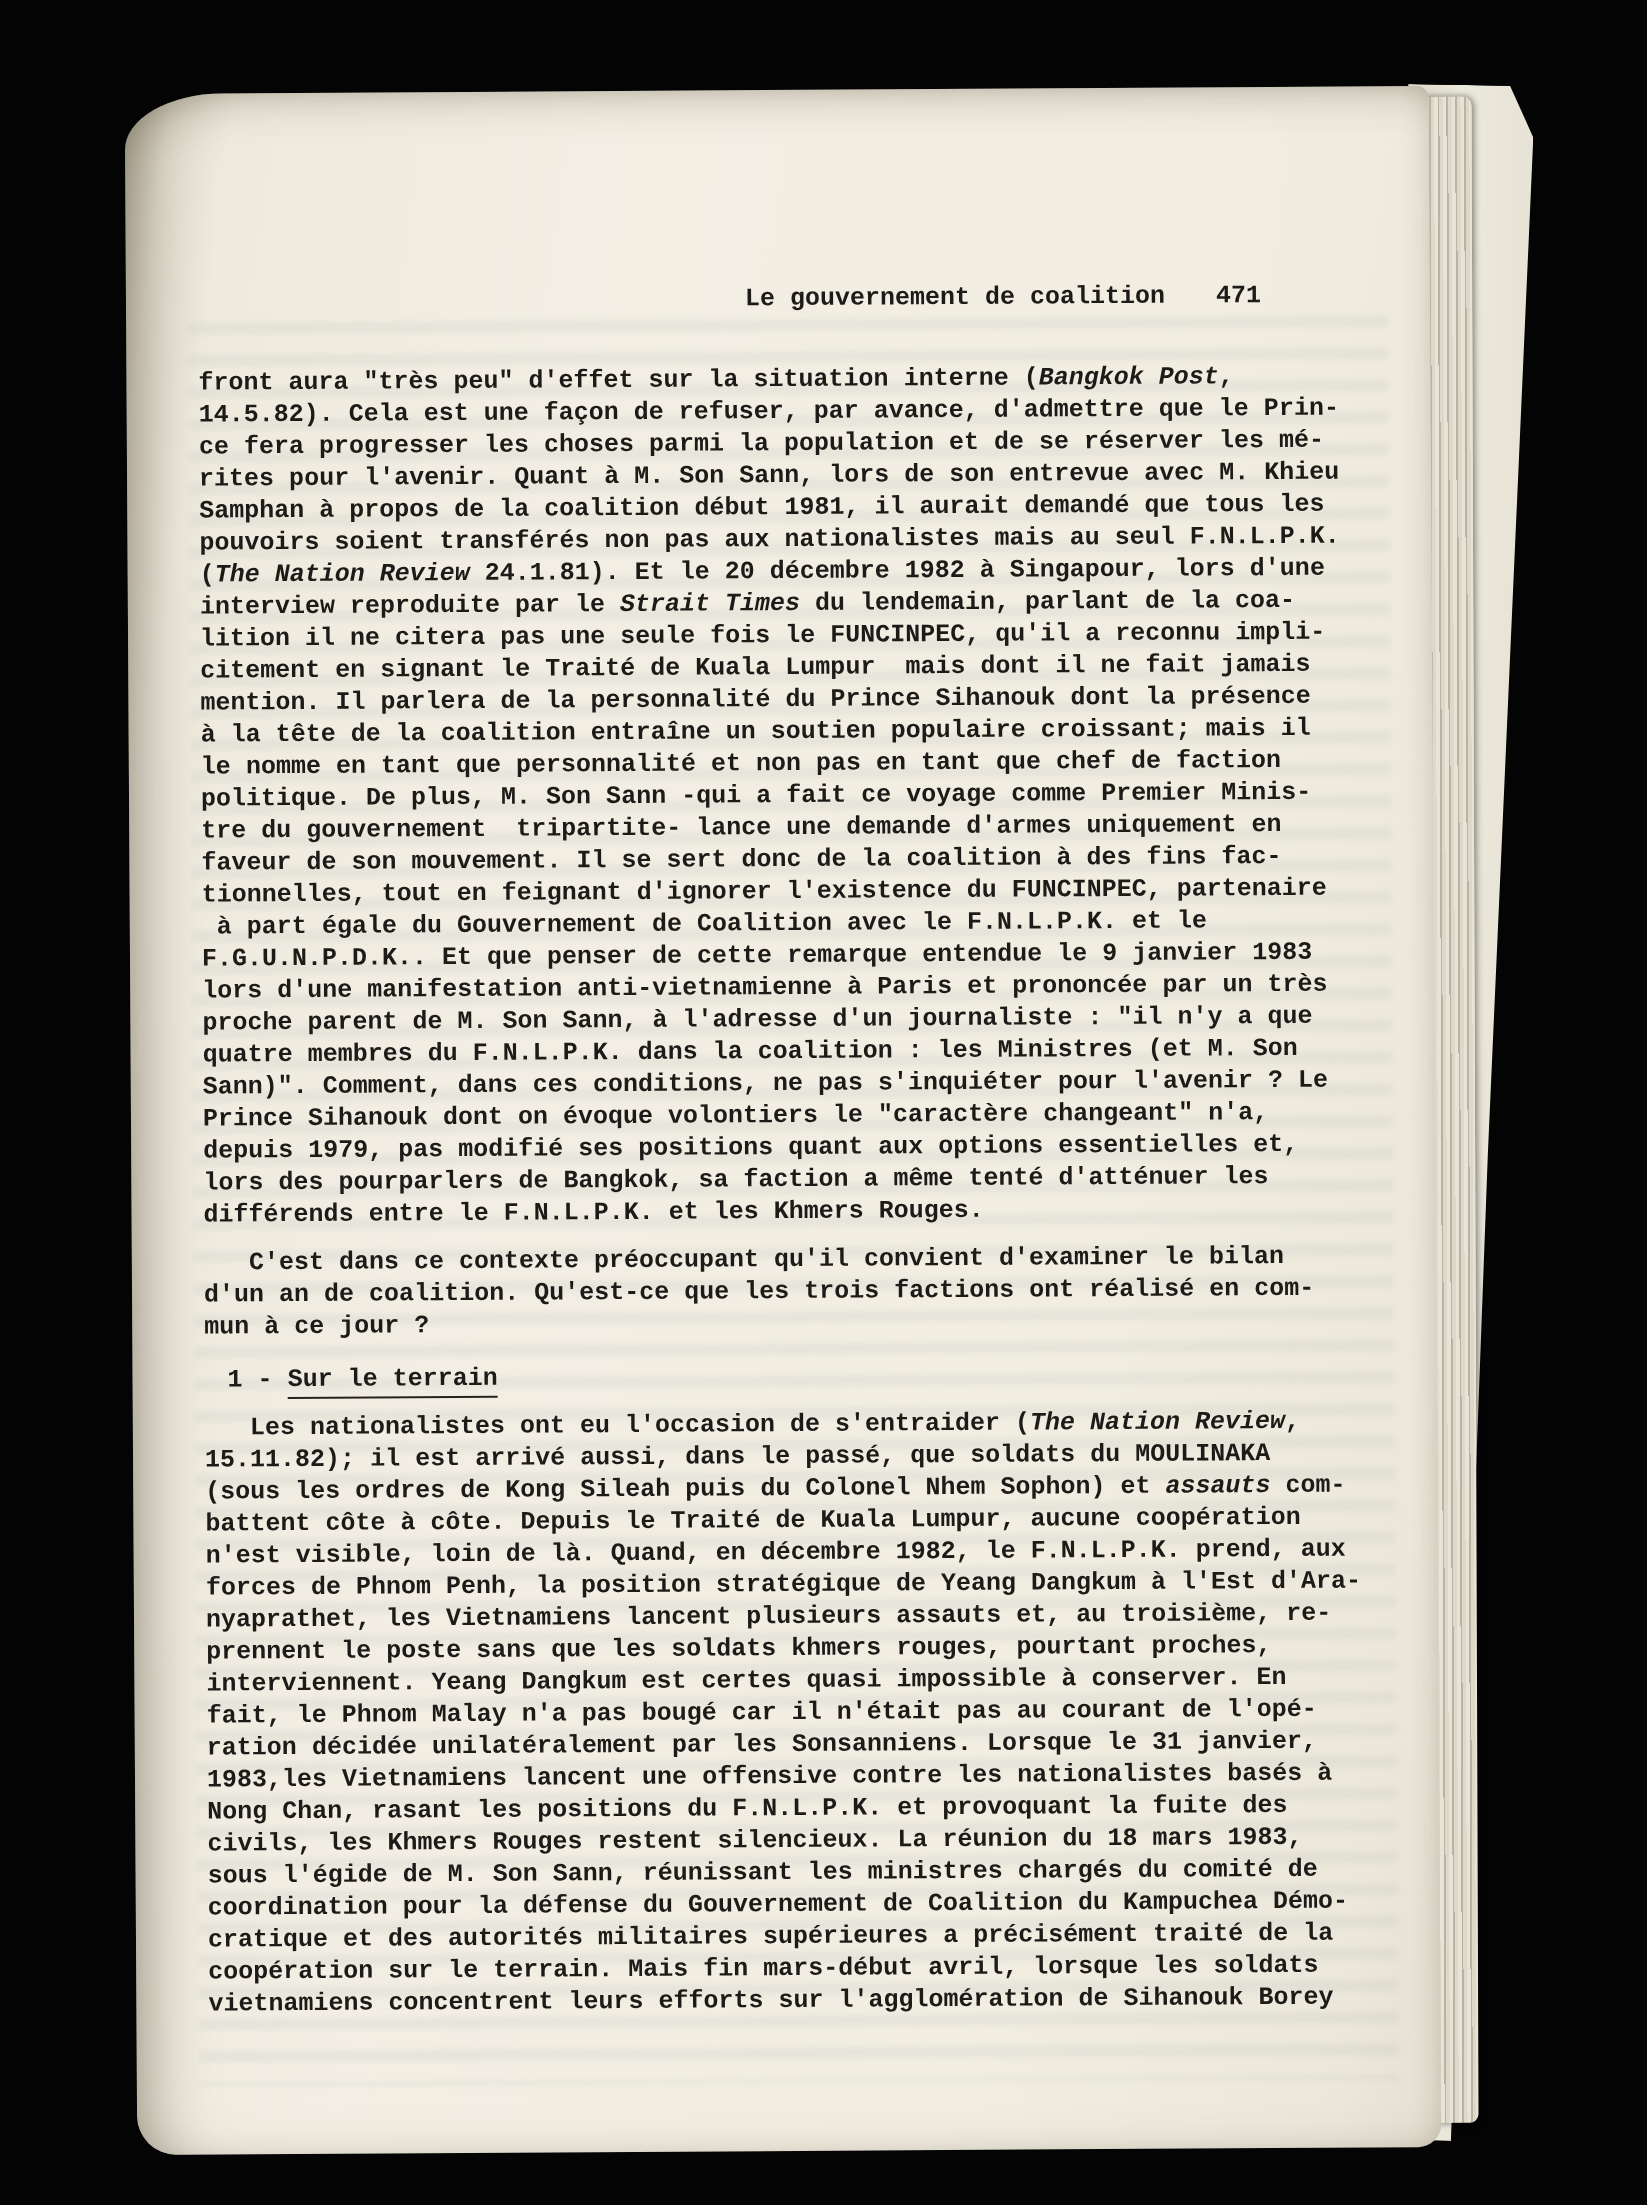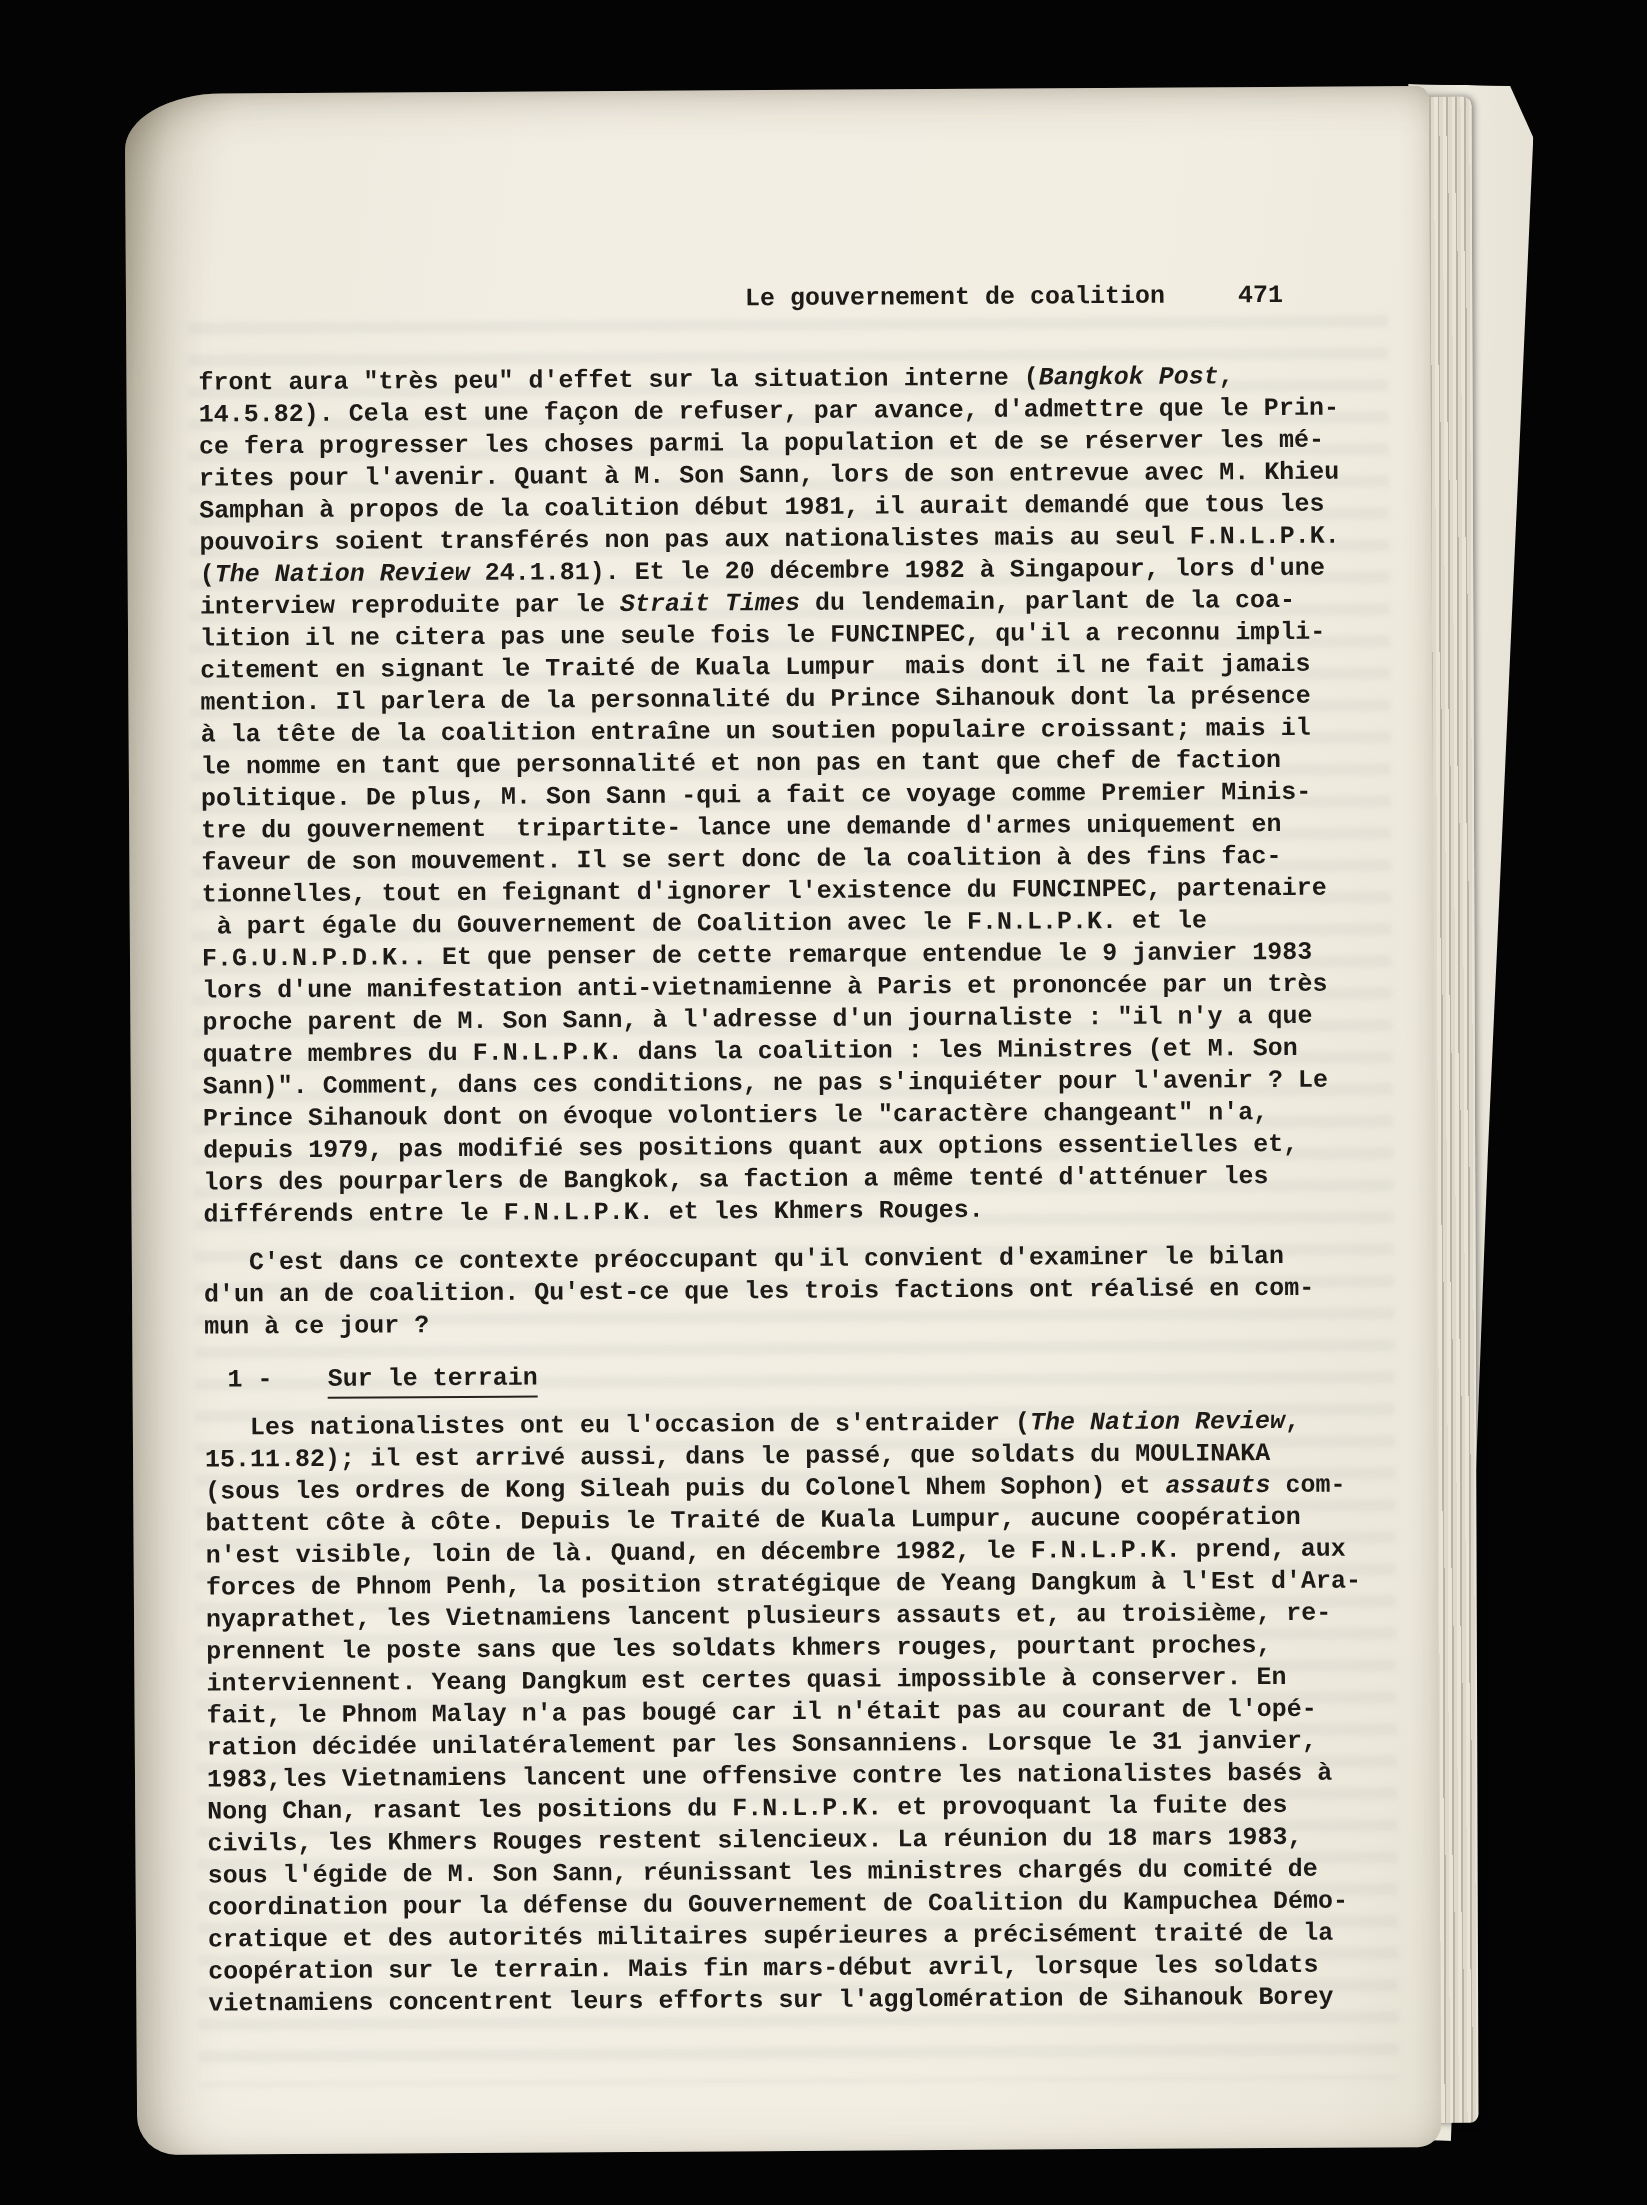--- a/index.html
+++ b/index.html
@@ -75,21 +75,21 @@
     position: absolute;
     left: 619px;
     top: 194px;
     display: flex;
     align-items: baseline;
     font-size: 25px;
     font-weight: bold;
     white-space: pre;
   }
   .running-header .pagenum {
-    margin-left: 73px;
+    margin-left: 51px;
   }
   .text-column {
     position: absolute;
     left: 72px;
     top: 274px;
     width: 1189px;
     font-size: 25px;
     line-height: 32px;
     font-weight: bold;
   }
@@ -102,21 +102,20 @@
   }
   .section-heading {
     margin-top: 21px;
     margin-bottom: 7px;
     margin-left: 23px;
     white-space: pre;
   }
   .underline {
     border-bottom: 2.6px solid #26231f;
     padding-bottom: 2.6px;
-    margin-left: 40px;
   }
   .italic {
     font-style: italic;
   }
 </style>
 </head>
 <body style="background: rgb(4, 4, 4);">
 
 <div class="sheet-back"></div>
 <div class="page-edges"></div>

